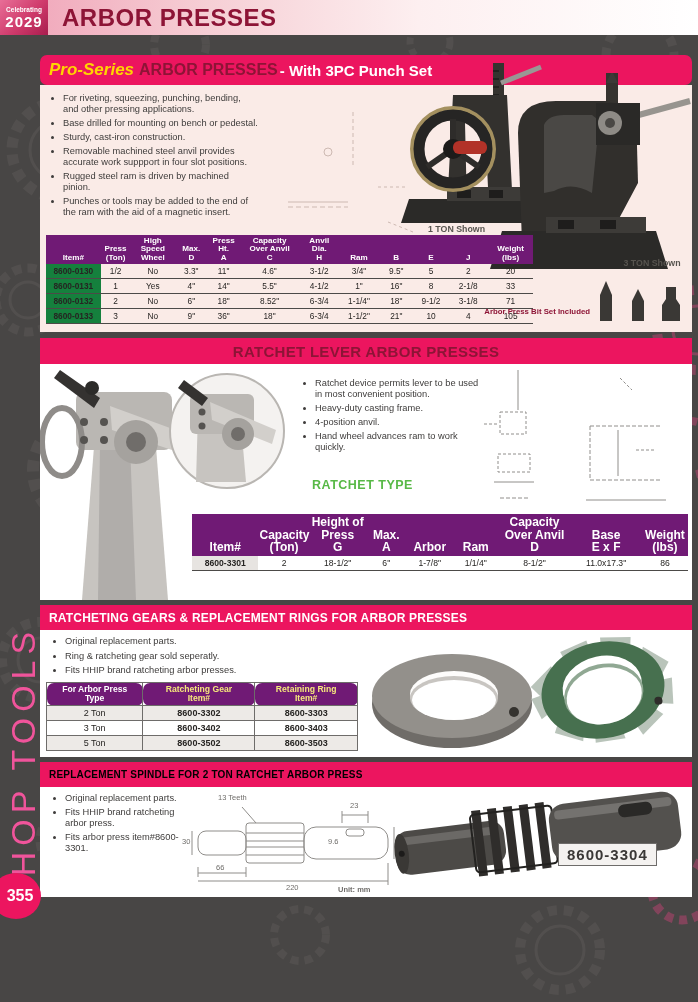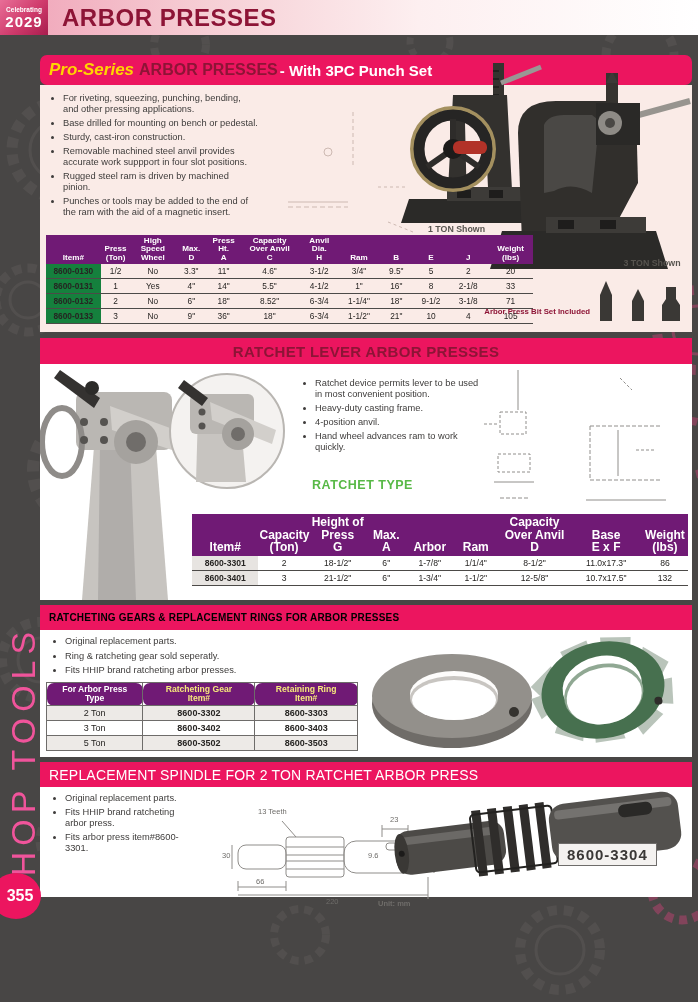--- a/index.html
+++ b/index.html
@@ -64,39 +64,39 @@
   .t2 th { font-size:12px; }
   .t2 tbody tr { border-bottom:1px solid #4c4a48; }
   .t2 td:first-child { background:#e7e4e1; font-weight:bold; }
   .t2 th:nth-child(1){width:13%} .t2 th:nth-child(2){width:10%} .t2 th:nth-child(3){width:11%}
   .t2 th:nth-child(4){width:8%} .t2 th:nth-child(5){width:9%} .t2 th:nth-child(6){width:9%}
   .t2 th:nth-child(7){width:14%} .t2 th:nth-child(8){width:14%} .t2 th:nth-child(9){width:9%}
 
   
   #s3 { top:605px; height:152px; }
   #s3 .card-header { height:25px; }
-  .t-s3 { color:#000000; font-weight:bold; font-size:10px; letter-spacing:.2px; }
+  .t-s3 { color:#ffffff; font-weight:bold; font-size:12px; letter-spacing:.2px; }
   #s3 .card-body { height:127px; }
   #s3 .bullets { position:absolute; left:12px; top:6px; width:300px; font-size:9.3px; line-height:1.25; }
   .t3 { left:6px; top:52px; width:312px; font-size:9px; }
   .t3 th { font-size:8.6px;border-radius:7px; }
   .t3 th:nth-child(n+2) { color:#f6e87c; }
   .t3 td, .t3 th { border:1px solid #6e6c6a; }
   .t3 tbody tr { border-bottom:1px solid #3c3a38; }
   .t3 tbody tr:nth-child(odd) { background:#edeae7; }
   .t3 td:nth-child(n+2) { font-weight:bold; }
   .t3 th:nth-child(1){width:31%} .t3 th:nth-child(2){width:36%} .t3 th:nth-child(3){width:33%}
 
   
   #s4 { top:762px; height:135px; }
   #s4 .card-header { height:25px; }
-  .t-s4 { color:#ffffff; font-weight:normal; font-size:14px; letter-spacing:.2px; }
+  .t-s4 { color:#000000; font-weight:bold; font-size:10px; letter-spacing:.2px; }
   #s4 .card-body { height:110px; }
   #s4 .bullets { position:absolute; left:12px; top:6px; width:140px; font-size:9.3px; line-height:1.18; }
-  .diagram-wrap { position:absolute; left:150px; top:16px; width:210px; height:106px;margin-left:40px; }
+  .diagram-wrap { position:absolute; left:150px; top:2px; width:210px; height:106px; }
   .dim { position:absolute; font-size:7.5px; color:#6f6d6a; }
   .part-box { position:absolute; left:518px; top:56px; background:#f4f2f0; border:1px solid #6e6c6a; padding:2px 8px;
     font-size:15px; font-weight:bold; color:#3a3836; letter-spacing:1px; }
 
   
   .side-text { position:absolute; left:4px; top:555px; height:350px; z-index:4;
     writing-mode:vertical-rl; transform:rotate(180deg); color:#f0549b; font-size:34px; letter-spacing:6px; }
   .page-num { position:absolute; left:-9px; top:873px; width:50px; height:46px; border-radius:50%;
     background:#ec155f; color:#fff; font-size:16px; font-weight:bold; z-index:5;
     display:flex; align-items:center; justify-content:center; padding-left:8px; }
@@ -406,31 +406,20 @@
             <tr>
               <td>8600-3301</td>
               <td>2</td>
               <td>18-1/2"</td>
               <td>6"</td>
               <td>1-7/8"</td>
               <td>1/1/4"</td>
               <td>8-1/2"</td>
               <td>11.0x17.3"</td>
               <td>86</td>
-            </tr>
-            <tr>
-              <td>8600-3401</td>
-              <td>3</td>
-              <td>21-1/2"</td>
-              <td>6"</td>
-              <td>1-3/4"</td>
-              <td>1-1/2"</td>
-              <td>12-5/8"</td>
-              <td>10.7x17.5"</td>
-              <td>132</td>
             </tr>
           </tbody>
         </table>
   </div>
 </div>
 
 <div id="s3" class="card">
   <div class="card-header">
     <span class="t-s3">RATCHETING GEARS &amp; REPLACEMENT RINGS FOR ARBOR PRESSES</span>
   </div>

